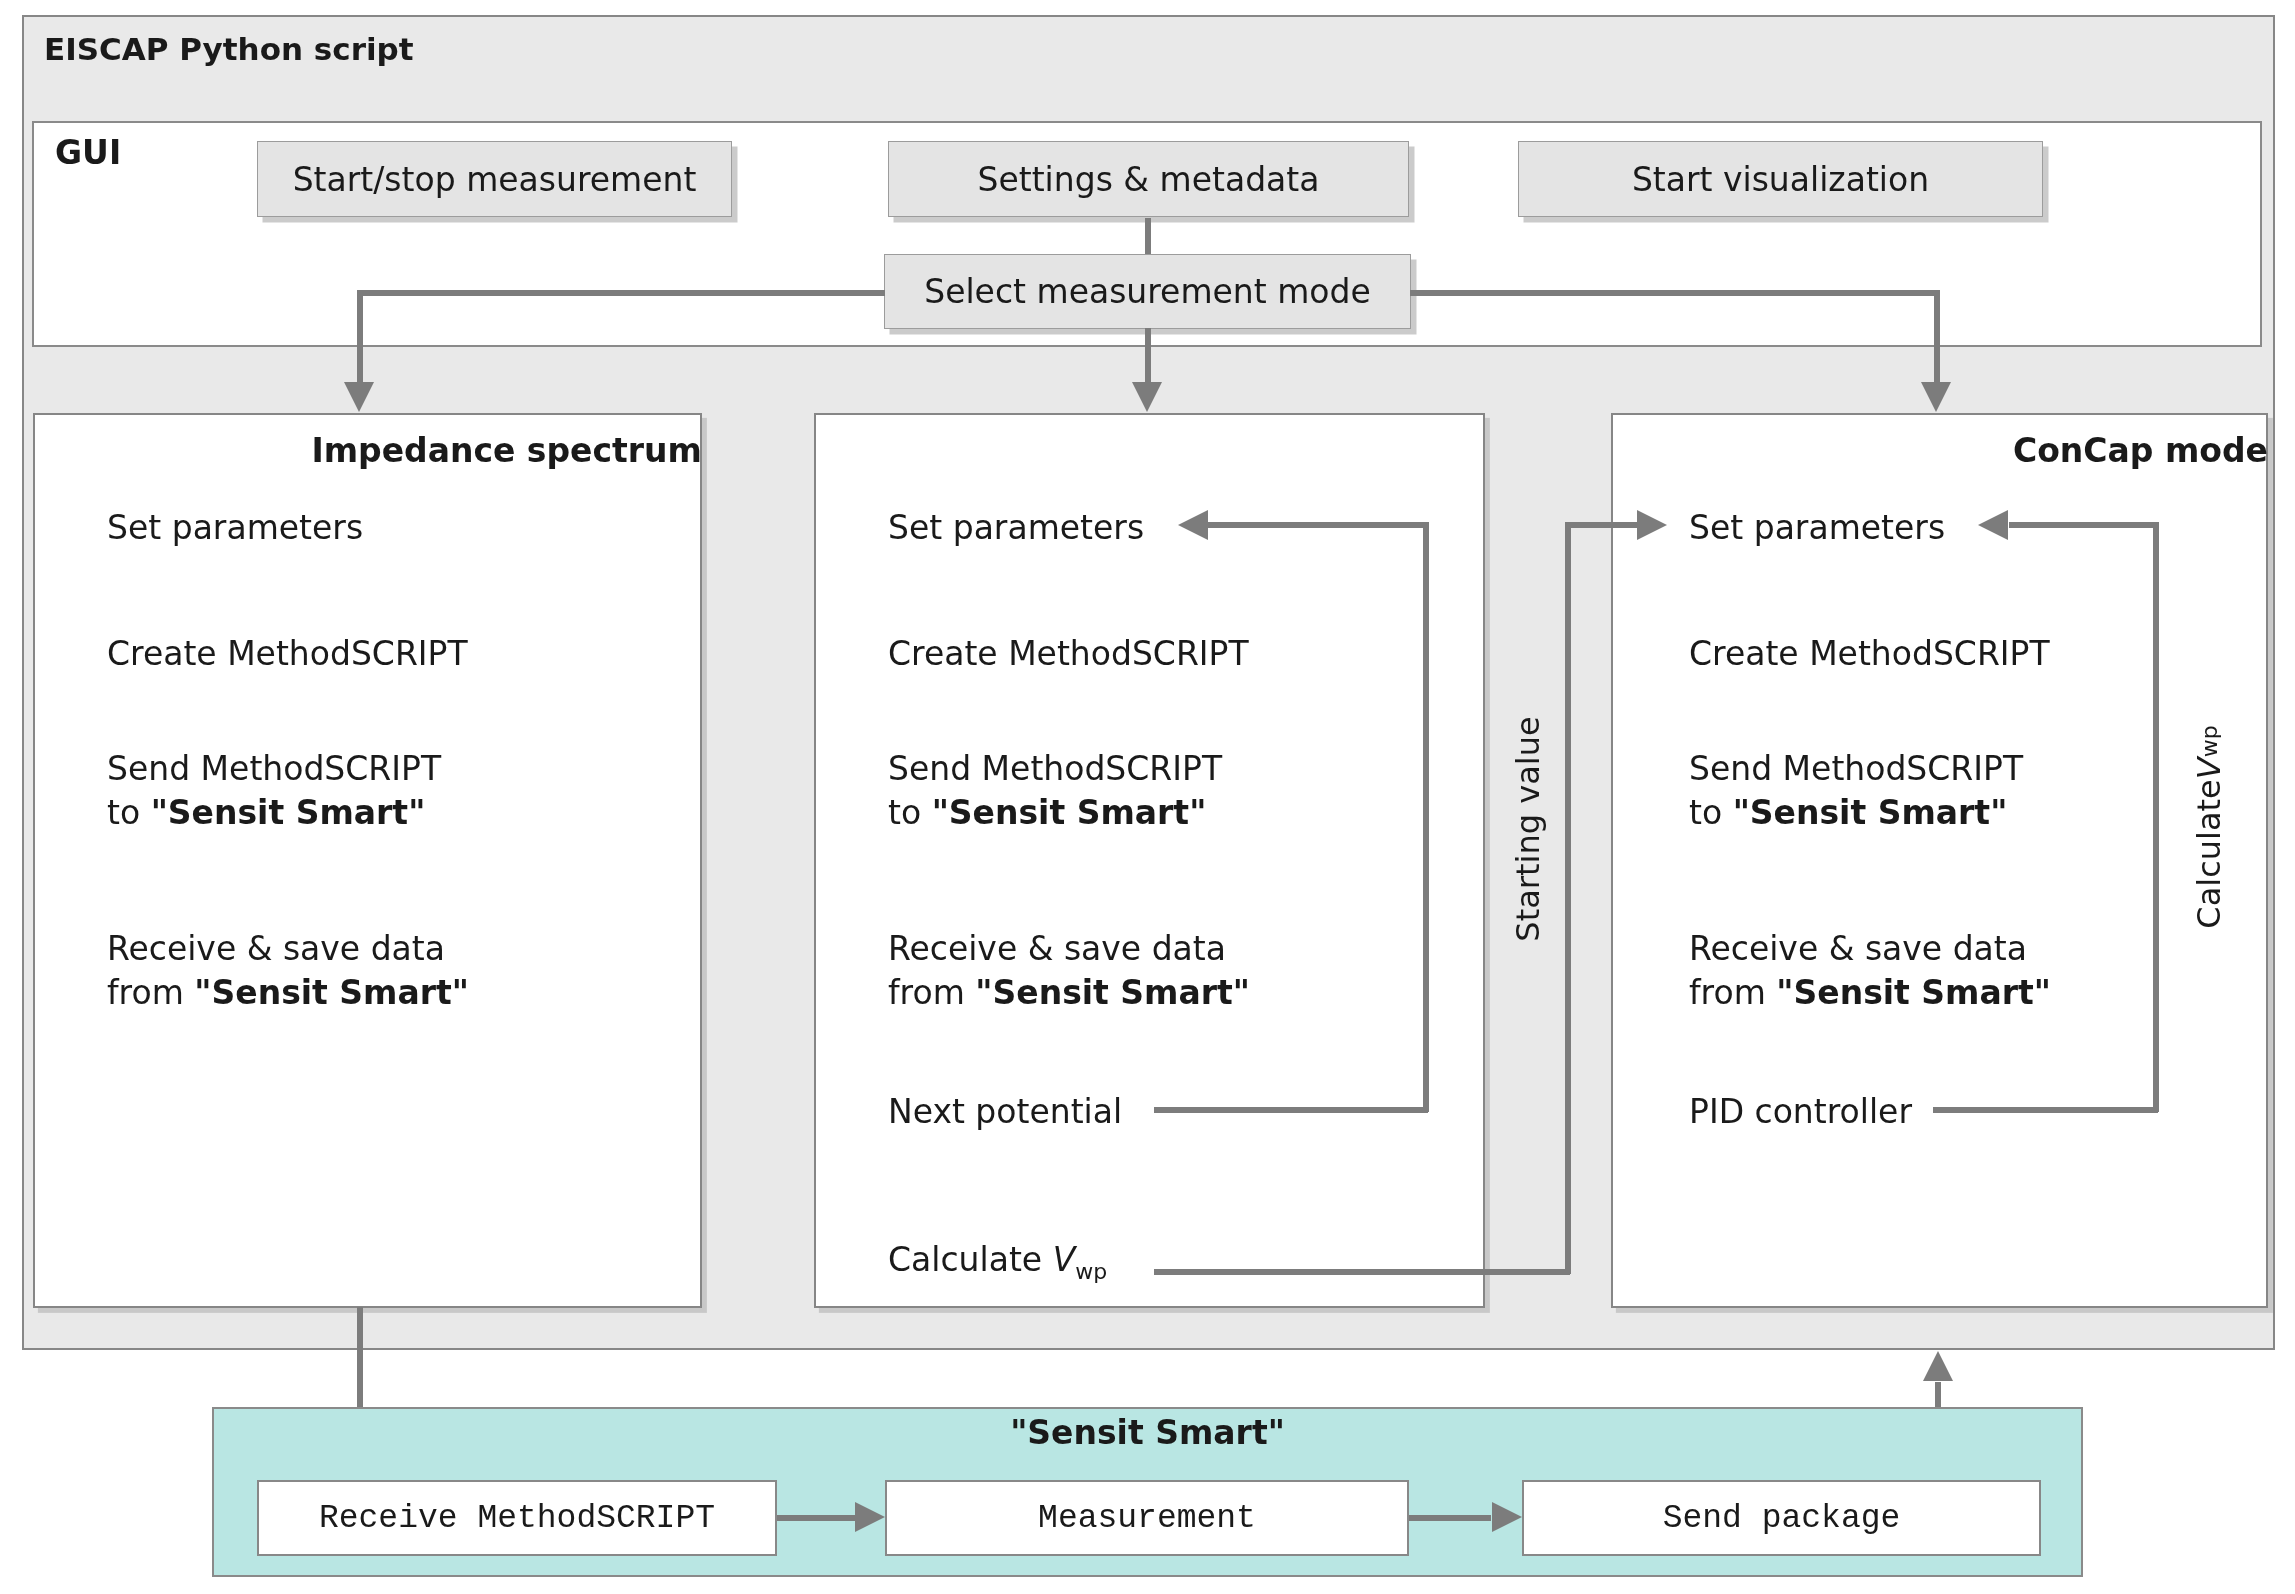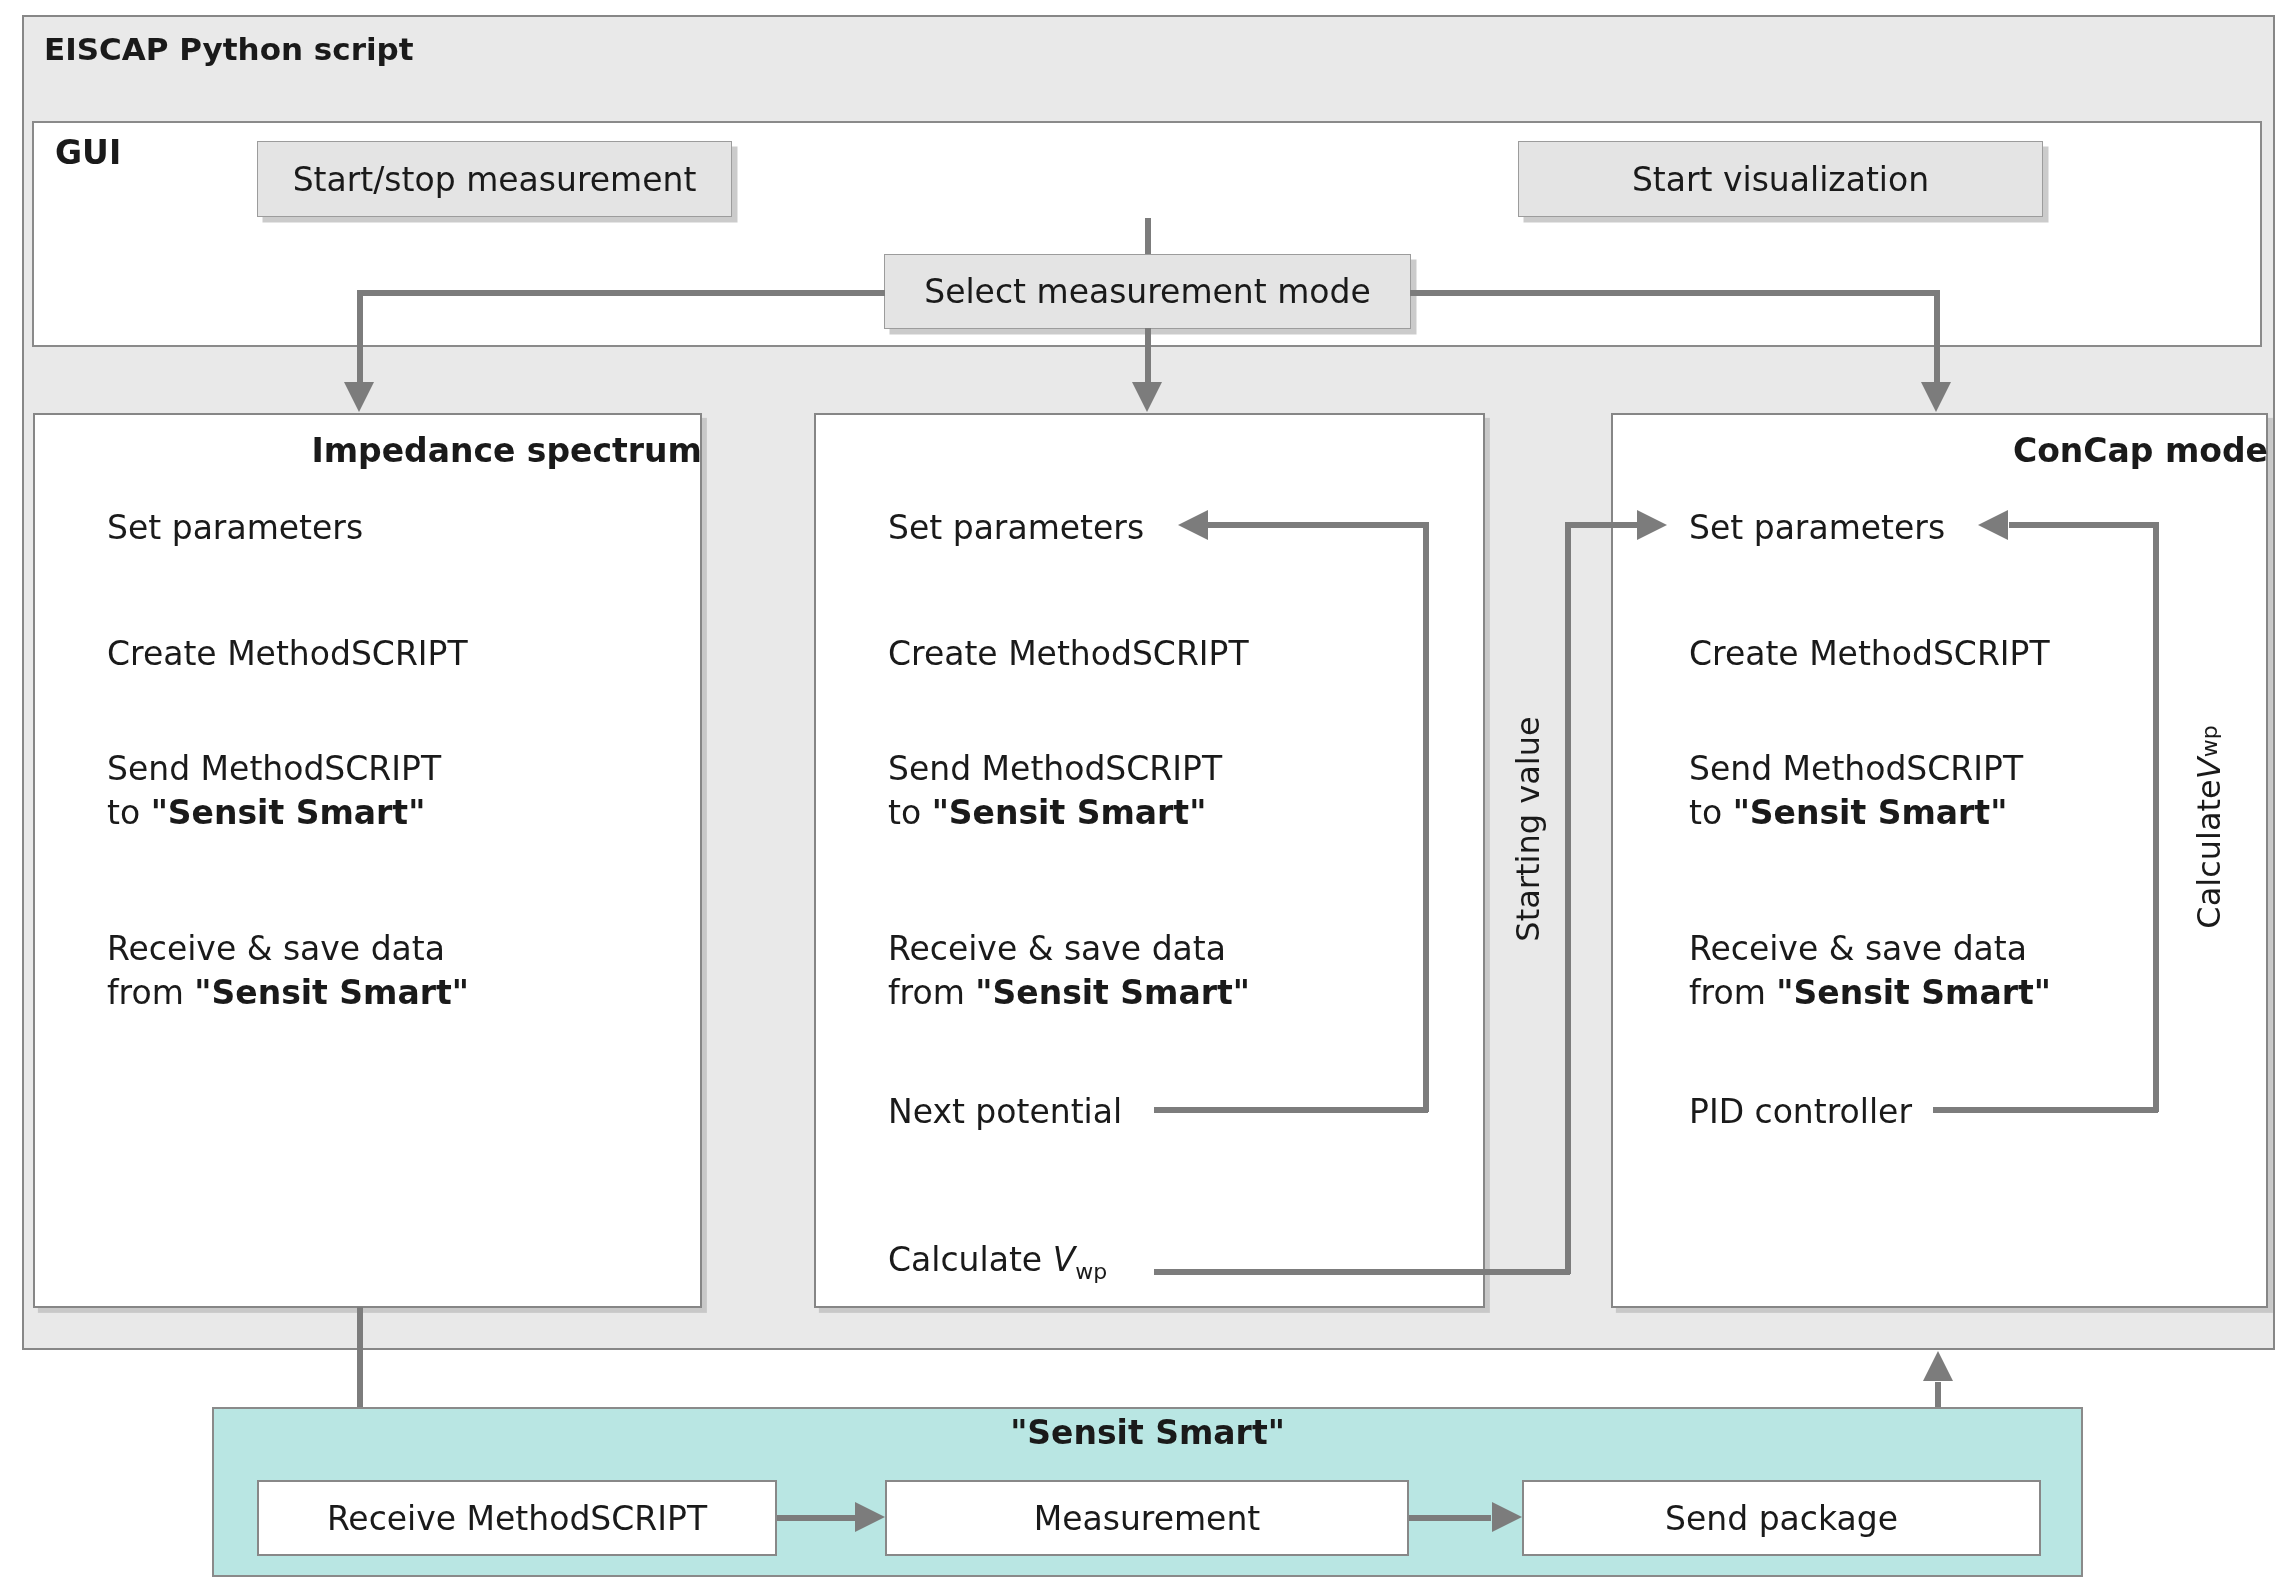--- a/index.html
+++ b/index.html
@@ -30,38 +30,39 @@
   .arrow{width:0;height:0;}
   .arr-down{border-left:15.2px solid transparent;border-right:15.2px solid transparent;border-top:30.5px solid #7c7c7c;}
   .arr-up{border-left:15.2px solid transparent;border-right:15.2px solid transparent;border-bottom:30.5px solid #7c7c7c;}
   .arr-left{border-top:15.2px solid transparent;border-bottom:15.2px solid transparent;border-right:30.5px solid #7c7c7c;}
   .arr-right{border-top:15.2px solid transparent;border-bottom:15.2px solid transparent;border-left:30.5px solid #7c7c7c;}
   .vlabel{width:360px;height:36px;display:flex;align-items:center;justify-content:center;
           font-size:32px;transform:rotate(-90deg);white-space:nowrap;}
   .teal{left:212px;top:1407px;width:1871px;height:170px;background:#b9e6e3;border:2.1px solid #8a8a8a;}
   .teal-title{left:212px;top:1413px;width:1871px;text-align:center;font-size:33px;font-weight:bold;}
   .wbox{top:1480px;height:76px;background:#ffffff;border:2.1px solid #888888;
-        display:flex;align-items:center;justify-content:center;font-size:33px;}
+        display:flex;align-items:center;justify-content:center;font-size:33px;font-family:Liberation Mono, monospace;}
   .wb-receive{left:257px;width:520px;}
   .wb-measure{left:885px;width:524px;}
   .wb-send{left:1522px;width:519px;}
   .vi{font-style:italic;}
   sub{font-size:22px;}
 </style>
 </head>
 <body>
 
 <div class="page">
 
   <div class="abs outer"></div>
   <div class="abs page-title">EISCAP Python script</div>
 
   <div class="abs gui-box"></div>
   <div class="abs gui-label">GUI</div>
   <div class="abs btn btn-start">Start/stop measurement</div>
+  <div class="abs btn btn-settings">Settings &amp; metadata</div>
   <div class="abs btn btn-datavis">Start visualization</div>
   <div class="abs btn btn-select">Select measurement mode</div>
 
   <div class="abs line" style="left:1145px;top:218px;width:5.5px;height:36px;"></div>
   <div class="abs line" style="left:1145px;top:328px;width:5.5px;height:57px;"></div>
   <div class="abs arrow arr-down" style="left:1132px;top:382px;"></div>
   <div class="abs line" style="left:360px;top:290px;width:525px;height:5.5px;"></div>
   <div class="abs line" style="left:357px;top:290px;width:5.5px;height:95px;"></div>
   <div class="abs arrow arr-down" style="left:344px;top:382px;"></div>
   <div class="abs line" style="left:1410px;top:290px;width:527px;height:5.5px;"></div>

